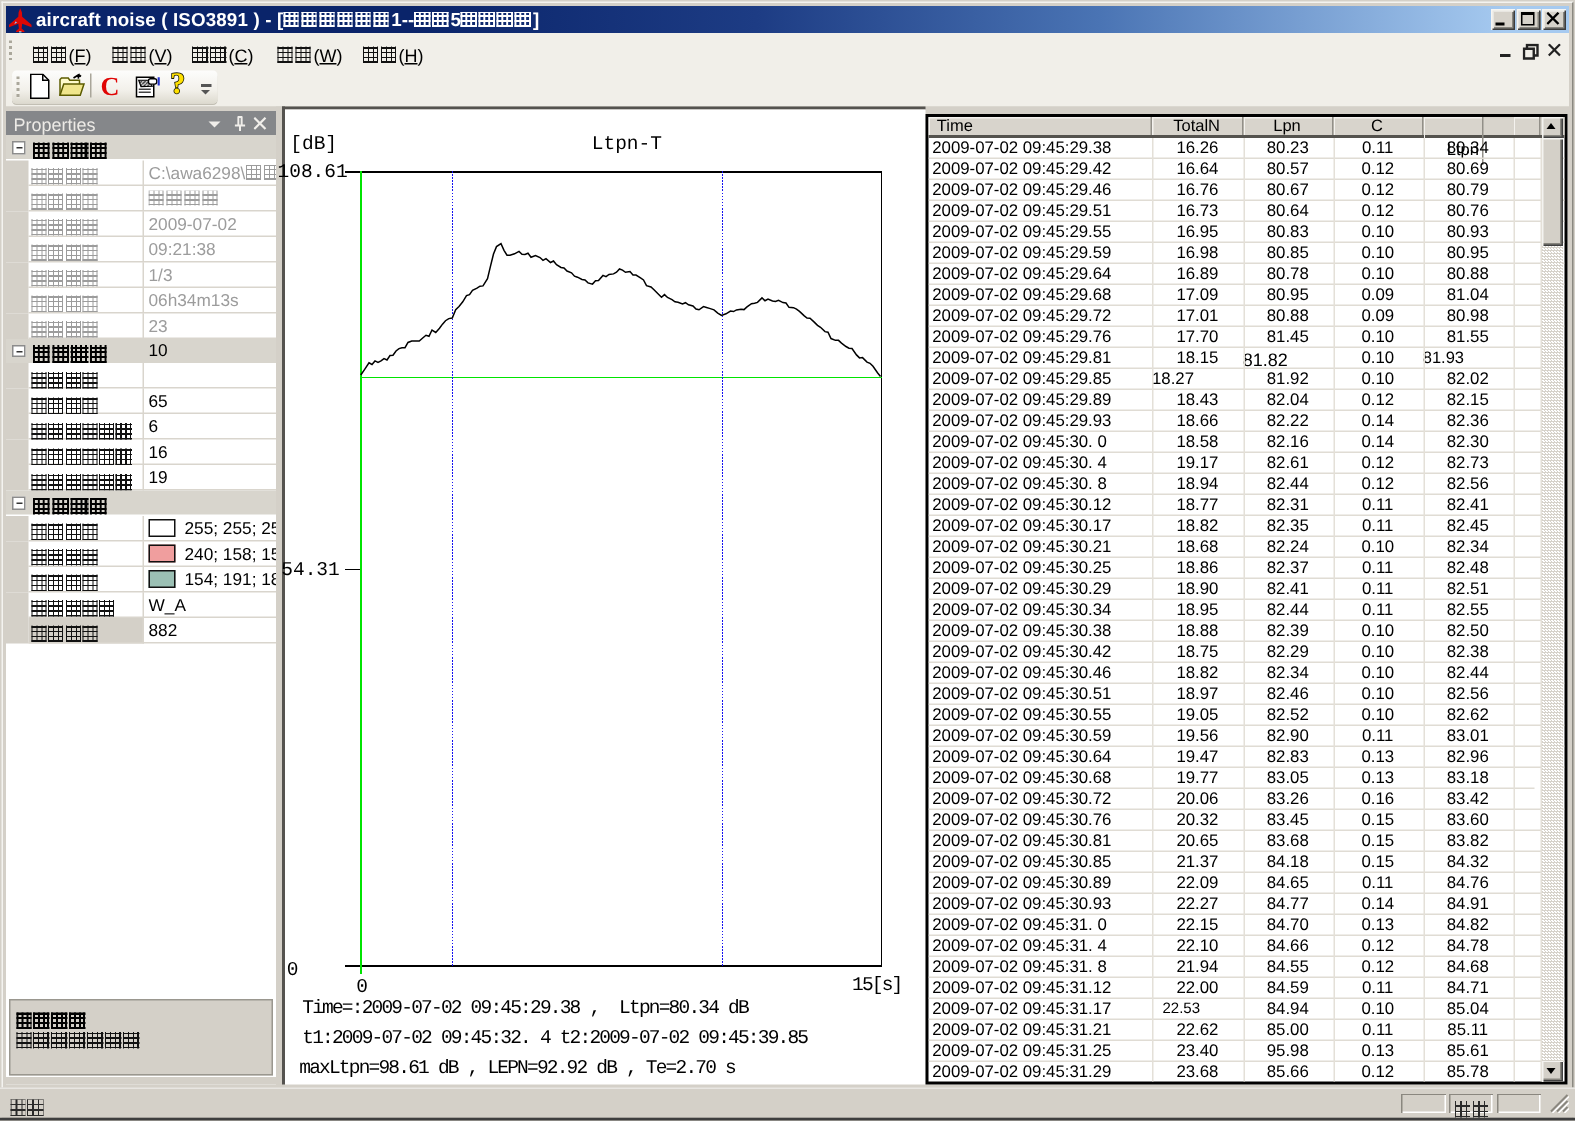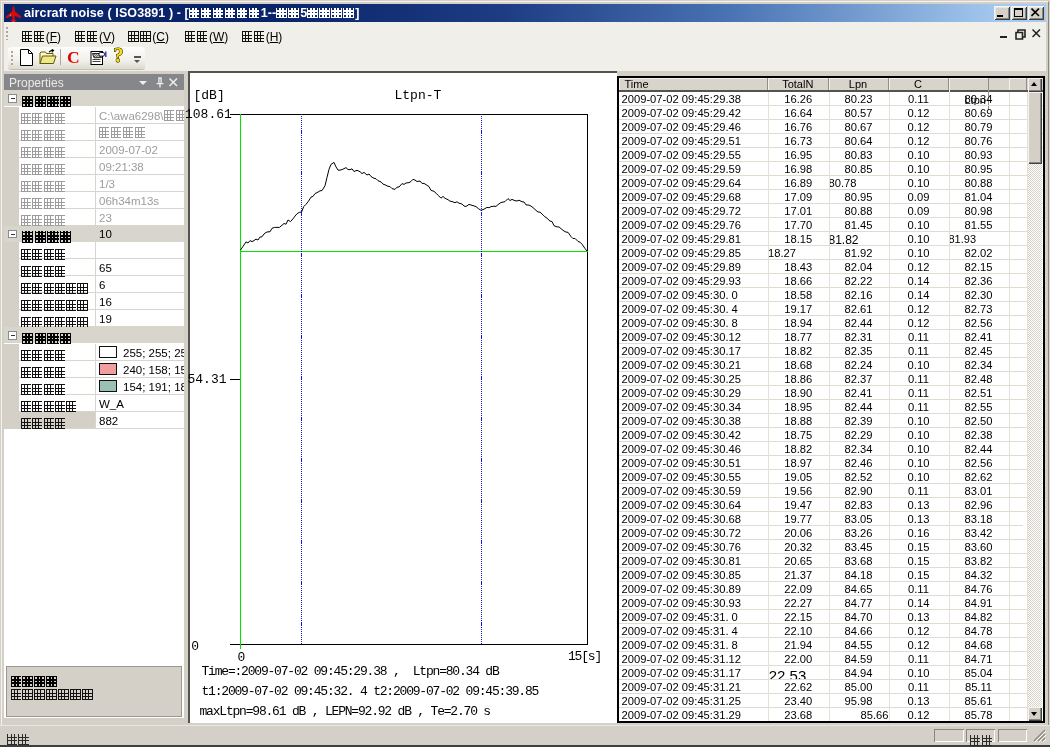--- a/index.html
+++ b/index.html
@@ -274,21 +274,21 @@
     <div class="a" style="left:3px;top:1.6px;font-size:11.2px;white-space:pre">2009-07-02 09:45:29.59</div>
     <div class="a" style="left:149.5px;top:1.6px;width:60.5px;text-align:center;font-size:11.2px">16.98</div>
     <div class="a" style="left:210.0px;top:1.6px;width:60.0px;text-align:center;font-size:11.2px">80.85</div>
     <div class="a" style="left:270.0px;top:1.6px;width:60.0px;text-align:center;font-size:11.2px">0.10</div>
     <div class="a" style="left:330.0px;top:1.6px;width:60.0px;text-align:center;font-size:11.2px">80.95</div>
     <div class="a" style="left:0;top:13px;width:424px;height:1px;background:#e0dcd4"></div>
   </div>
 <div class="a" style="left:618.5px;top:175.6px;width:424px;height:14.0px;overflow:hidden">
     <div class="a" style="left:3px;top:1.6px;font-size:11.2px;white-space:pre">2009-07-02 09:45:29.64</div>
     <div class="a" style="left:149.5px;top:1.6px;width:60.5px;text-align:center;font-size:11.2px">16.89</div>
-    <div class="a" style="left:210.0px;top:1.6px;width:60.0px;font-size:11.2px">80.78</div>
+    <div class="a" style="left:210.0px;top:1.6px;width:60.0px;text-align:center;font-size:11.2px">80.78</div>
     <div class="a" style="left:270.0px;top:1.6px;width:60.0px;text-align:center;font-size:11.2px">0.10</div>
     <div class="a" style="left:330.0px;top:1.6px;width:60.0px;text-align:center;font-size:11.2px">80.88</div>
     <div class="a" style="left:0;top:13px;width:424px;height:1px;background:#e0dcd4"></div>
   </div>
 <div class="a" style="left:618.5px;top:189.6px;width:424px;height:14.0px;overflow:hidden">
     <div class="a" style="left:3px;top:1.6px;font-size:11.2px;white-space:pre">2009-07-02 09:45:29.68</div>
     <div class="a" style="left:149.5px;top:1.6px;width:60.5px;text-align:center;font-size:11.2px">17.09</div>
     <div class="a" style="left:210.0px;top:1.6px;width:60.0px;text-align:center;font-size:11.2px">80.95</div>
     <div class="a" style="left:270.0px;top:1.6px;width:60.0px;text-align:center;font-size:11.2px">0.09</div>
     <div class="a" style="left:330.0px;top:1.6px;width:60.0px;text-align:center;font-size:11.2px">81.04</div>
@@ -553,21 +553,21 @@
 <div class="a" style="left:618.5px;top:651.6px;width:424px;height:14.0px;overflow:hidden">
     <div class="a" style="left:3px;top:1.6px;font-size:11.2px;white-space:pre">2009-07-02 09:45:31.12</div>
     <div class="a" style="left:149.5px;top:1.6px;width:60.5px;text-align:center;font-size:11.2px">22.00</div>
     <div class="a" style="left:210.0px;top:1.6px;width:60.0px;text-align:center;font-size:11.2px">84.59</div>
     <div class="a" style="left:270.0px;top:1.6px;width:60.0px;text-align:center;font-size:11.2px">0.11</div>
     <div class="a" style="left:330.0px;top:1.6px;width:60.0px;text-align:center;font-size:11.2px">84.71</div>
     <div class="a" style="left:0;top:13px;width:424px;height:1px;background:#e0dcd4"></div>
   </div>
 <div class="a" style="left:618.5px;top:665.6px;width:424px;height:14.0px;overflow:hidden">
     <div class="a" style="left:3px;top:1.6px;font-size:11.2px;white-space:pre">2009-07-02 09:45:31.17</div>
-    <div class="a" style="left:149.5px;top:1.6px;width:39px;text-align:center;font-size:15px">22.53</div>
+    <div class="a" style="left:149.5px;top:1.6px;width:39px;text-align:center;font-size:10px">22.53</div>
     <div class="a" style="left:210.0px;top:1.6px;width:60.0px;text-align:center;font-size:11.2px">84.94</div>
     <div class="a" style="left:270.0px;top:1.6px;width:60.0px;text-align:center;font-size:11.2px">0.10</div>
     <div class="a" style="left:330.0px;top:1.6px;width:60.0px;text-align:center;font-size:11.2px">85.04</div>
     <div class="a" style="left:0;top:13px;width:424px;height:1px;background:#e0dcd4"></div>
   </div>
 <div class="a" style="left:618.5px;top:679.6px;width:424px;height:14.0px;overflow:hidden">
     <div class="a" style="left:3px;top:1.6px;font-size:11.2px;white-space:pre">2009-07-02 09:45:31.21</div>
     <div class="a" style="left:149.5px;top:1.6px;width:60.5px;text-align:center;font-size:11.2px">22.62</div>
     <div class="a" style="left:210.0px;top:1.6px;width:60.0px;text-align:center;font-size:11.2px">85.00</div>
     <div class="a" style="left:270.0px;top:1.6px;width:60.0px;text-align:center;font-size:11.2px">0.11</div>
@@ -578,21 +578,21 @@
     <div class="a" style="left:3px;top:1.6px;font-size:11.2px;white-space:pre">2009-07-02 09:45:31.25</div>
     <div class="a" style="left:149.5px;top:1.6px;width:60.5px;text-align:center;font-size:11.2px">23.40</div>
     <div class="a" style="left:210.0px;top:1.6px;width:60.0px;text-align:center;font-size:11.2px">95.98</div>
     <div class="a" style="left:270.0px;top:1.6px;width:60.0px;text-align:center;font-size:11.2px">0.13</div>
     <div class="a" style="left:330.0px;top:1.6px;width:60.0px;text-align:center;font-size:11.2px">85.61</div>
     <div class="a" style="left:0;top:13px;width:424px;height:1px;background:#e0dcd4"></div>
   </div>
 <div class="a" style="left:618.5px;top:707.6px;width:424px;height:13.4px;overflow:hidden">
     <div class="a" style="left:3px;top:1.6px;font-size:11.2px;white-space:pre">2009-07-02 09:45:31.29</div>
     <div class="a" style="left:149.5px;top:1.6px;width:60.5px;text-align:center;font-size:11.2px">23.68</div>
-    <div class="a" style="left:210.0px;top:1.6px;width:60.0px;text-align:right;font-size:11.2px">85.66</div>
+    <div class="a" style="left:210.0px;top:1.6px;width:60.0px;text-align:center;font-size:11.2px">85.66</div>
     <div class="a" style="left:270.0px;top:1.6px;width:60.0px;text-align:center;font-size:11.2px">0.12</div>
     <div class="a" style="left:330.0px;top:1.6px;width:60.0px;text-align:center;font-size:11.2px">85.78</div>
     <div class="a" style="left:0;top:13px;width:424px;height:1px;background:#e0dcd4"></div>
   </div>
 <div class="a" style="left:768px;top:91.6px;width:1px;height:629.4px;background:#e4e0d8"></div>
 <div class="a" style="left:828.5px;top:91.6px;width:1px;height:629.4px;background:#e4e0d8"></div>
 <div class="a" style="left:888.5px;top:91.6px;width:1px;height:629.4px;background:#e4e0d8"></div>
 <div class="a" style="left:948.5px;top:91.6px;width:1px;height:629.4px;background:#e4e0d8"></div>
 <div class="a" style="left:1008.5px;top:91.6px;width:1px;height:629.4px;background:#e4e0d8"></div>
 <div class="a" style="left:1026.8px;top:91.6px;width:1px;height:629.4px;background:#e4e0d8"></div>

